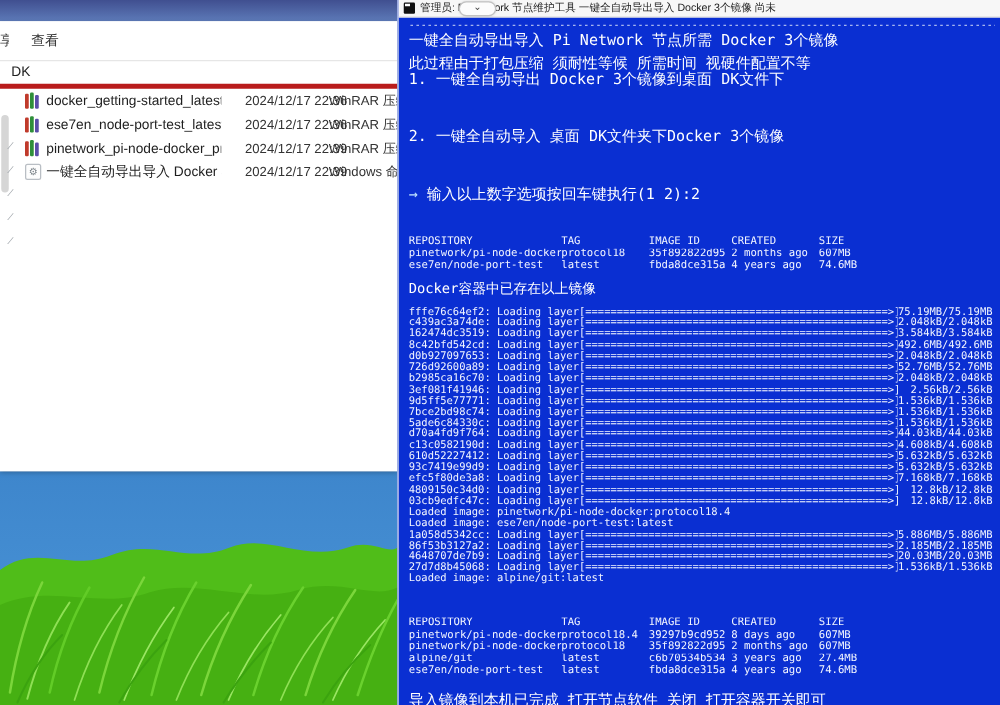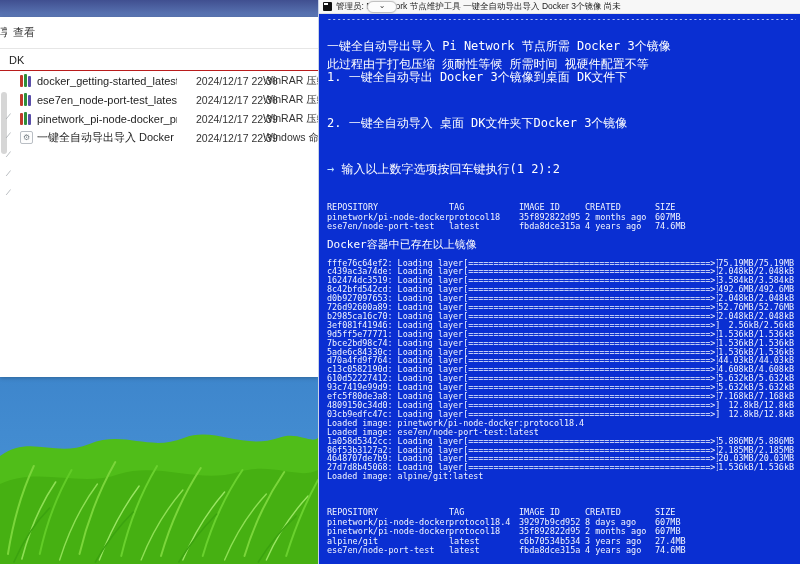--- a/index.html
+++ b/index.html
@@ -17,22 +17,22 @@
     background:linear-gradient(to bottom,var(--sky-top-a),var(--sky-top-b))}
   .wallpaper{position:absolute;left:0;top:377px;width:100%;height:187px;
     background:linear-gradient(to bottom,var(--sky) 0%,#4690d4 60%,#4a94d6 100%)}
   .grass-svg{position:absolute;left:0;bottom:0;width:100%;height:160px;display:block}
 
   
   .explorer{position:absolute;left:0;top:17px;width:318px;height:360px;background:#fff;
     box-shadow:0 1px 4px rgba(0,0,0,.25);font-size:11px;color:#1e1e1e}
   .menubar{height:32px;border-bottom:1px solid #e6e6e6;display:flex;align-items:center;color:#333}
   .menu-partial{display:inline-block;width:7px;overflow:hidden;white-space:nowrap;color:#444}
-  .menu-view{margin-left:6px;font-size:11px}
-  .addressbar{height:22px;border-bottom:1px solid #b91c1c;display:flex;align-items:center;
+  .menu-view{margin-left:18px;font-size:11px}
+  .addressbar{height:22px;border-bottom:4px solid #b91c1c;display:flex;align-items:center;
     padding-left:9px;font-size:11px;color:#222}
   .listhead{height:17px;display:flex;align-items:center;font-size:10px;color:#56626e;position:relative}
   .lh-name{position:absolute;left:18px}
   .lh-caret{position:absolute;left:92px;top:-2px;color:#8a949e;font-size:9px}
   .lh-date{position:absolute;left:180px}
   .lh-type{position:absolute;left:263px}
   .file-list{position:relative}
   .file-row{height:19px;display:flex;align-items:center;position:relative;white-space:nowrap;cursor:default}
   .file-row .icon{position:absolute;left:20px;width:13px;height:13px;display:inline-flex}
   .icon-winrar{gap:1px;align-items:flex-end}
@@ -62,21 +62,21 @@
   .cmd-title{font-size:8.5px;color:#222;white-space:nowrap;overflow:hidden}
   .title-pill{position:absolute;left:48px;top:1px;width:30px;height:12px;background:#fcfcfc;
     border:1px solid #c2c2c2;border-radius:7px;display:flex;align-items:center;justify-content:center;
     box-shadow:0 0 2px rgba(0,0,0,.15)}
   .title-pill .chev{font-size:8px;color:#444;line-height:6px;margin-top:-3px}
   .cmd-body{position:relative;height:550px;padding:2px 4px 0 8px;color:var(--cmd-text);
     font-family:"DejaVu Sans Mono","Liberation Mono",monospace;overflow:hidden}
   .sep{font-size:8px;line-height:8px;white-space:nowrap;overflow:hidden;color:#e7edfb}
   .zh{font-size:12px;line-height:13px;white-space:nowrap;color:#ffffff}
   .zh-sm{font-size:11px;line-height:12px;white-space:nowrap;color:#ffffff}
-  .mt10{margin-top:16px}.mt6{margin-top:5px}.mt14{}.mt15{margin-top:33px}
+  .mt10{margin-top:2px}.mt6{margin-top:5px}.mt14{}.mt15{margin-top:33px}
   .mt12{margin-top:12px}.mt7{margin-top:7px}.mt9{margin-top:8px}.mt13{margin-top:12px}
   .tbl{margin-top:27px}
   .trow{display:flex;font-size:8.5px;line-height:9.5px;white-space:nowrap}
   .trow span{overflow:hidden;flex:none}
   .c0{width:122px}.c1{width:70px}.c2{width:66px}.c3{width:70px}.c4{width:auto}
   .lline{display:flex;font-size:8.4px;line-height:8.9px;white-space:nowrap}
   .lid{flex:none}.llab{flex:none}
   .lbar{flex:0 1 auto;overflow:hidden}
   .lsize{margin-left:auto;flex:none;padding-right:2px;}
   .loadedline{font-size:8.4px;line-height:8.9px;white-space:nowrap}

